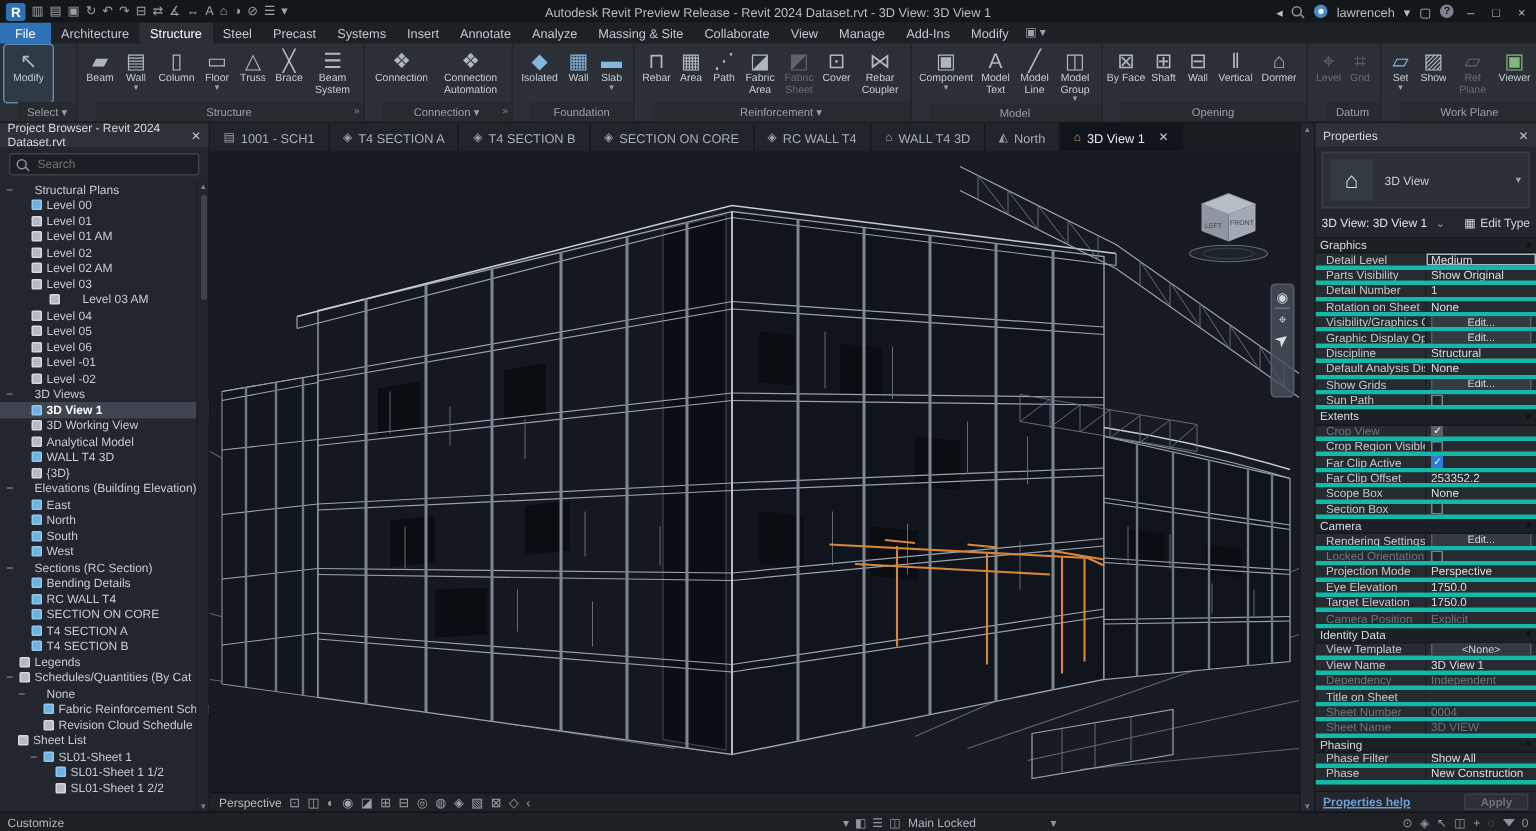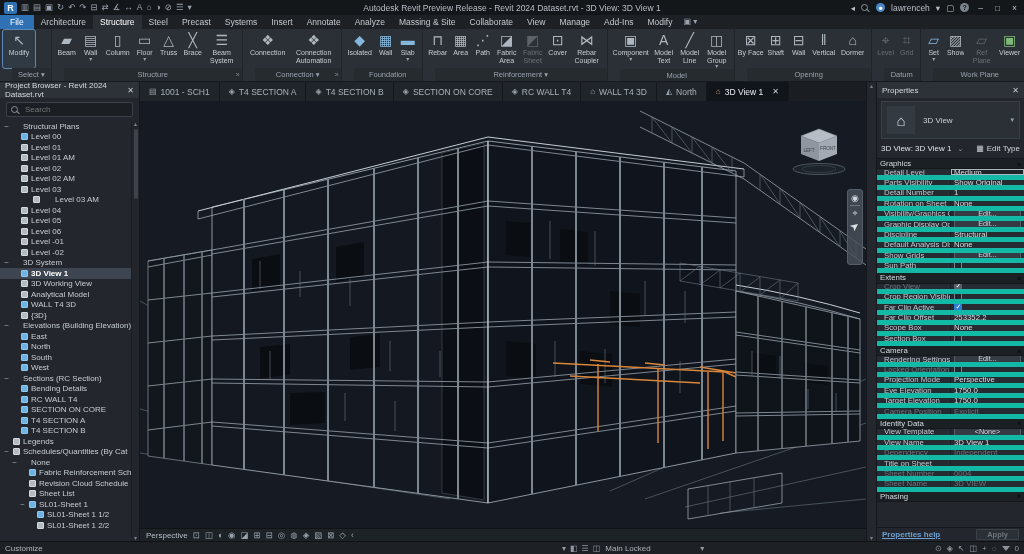--- a/index.html
+++ b/index.html
@@ -98,21 +98,21 @@
   .ptype{height:38px;margin:3px 4px 0;background:#2b3036;border:1px solid #383f47;display:flex;align-items:center;gap:8px;padding:0 5px;flex:none;}
   .ptile{width:28px;height:28px;background:#333a41;display:flex;align-items:center;justify-content:center;font-size:15px;color:#d8dde2;flex:none;}
   .ptype .caret{margin-left:auto;color:#9aa3ad;font-size:7px;}
   .psel{height:15px;margin:2px 4px;display:flex;align-items:center;font-size:8px;color:#dfe3e8;flex:none;}
   .psel .caret{color:#9aa3ad;margin:0 4px 0 6px;font-size:7px;}
   .psel .etype{margin-left:auto;display:flex;gap:3px;align-items:center;color:#cfd5da;}
   .pbody{flex:1;overflow:hidden;border-top:1px solid #14171b;}
   .psec{background:#1b2025;height:10.4px;display:flex;align-items:center;justify-content:space-between;
         padding:0 3px;color:#d6dbe0;border-bottom:1px solid #14171b;font-size:7.8px;}
   .psec .sq{color:#101316;font-size:6px;}
-  .prow{height:10.4px;display:flex;background:#262b31;border-bottom:5px solid #14b8a6;font-size:7.8px;text-decoration:underline;}
+  .prow{height:10.4px;display:flex;background:#262b31;border-bottom:3px solid #14b8a6;font-size:7.8px;}
   .plab{width:74px;padding-left:7px;display:flex;align-items:center;color:#c2c8ce;border-right:1px solid #1d2127;
         overflow:hidden;white-space:nowrap;flex:none;}
   .pvalc{flex:1;display:flex;align-items:center;padding:0 3px;color:#d9dde2;overflow:hidden;white-space:nowrap;}
   .prow.dis .plab,.prow.dis .pvalc{color:#6d747d;}
   .pvalc.selcell{outline:1px solid #aeb6bf;outline-offset:-1px;background:#1f242b;}
   .pbtn{flex:1;text-align:center;background:#343b42;border:1px solid #555d66;border-radius:1px;color:#d2d7dc;
         font-size:7.2px;line-height:7.5px;}
   .cb{width:8px;height:8px;border:1px solid #7b838d;background:#22262c;position:relative;flex:none;}
   .cb.on{background:#2d7dd2;border-color:#2d7dd2;}
   .cb.on::after{content:"✓";color:#fff;font-size:7px;position:absolute;top:-1.5px;left:0.5px;}
@@ -538,21 +538,21 @@
             <span>Level -01</span>
           </div>
             <div class="trow" style="padding-left: 11px;">
             <span class="tw"></span>
             <span class="ticon i-gray"></span>
             <span>Level -02</span>
           </div>
             <div class="trow" style="padding-left: 3px;">
             <span class="tw">−</span>
             <span class="ticon i-none"></span>
-            <span>3D System</span>
+            <span>3D Views</span>
           </div>
             <div class="trow sel bold" style="padding-left: 11px;">
             <span class="tw"></span>
             <span class="ticon i-blue"></span>
             <span>3D View 1</span>
           </div>
             <div class="trow" style="padding-left: 11px;">
             <span class="tw"></span>
             <span class="ticon i-gray"></span>
             <span>3D Working View</span>
@@ -645,21 +645,21 @@
             <div class="trow" style="padding-left: 19px;">
             <span class="tw"></span>
             <span class="ticon i-blue"></span>
             <span>Fabric Reinforcement Schedule</span>
           </div>
             <div class="trow" style="padding-left: 19px;">
             <span class="tw"></span>
             <span class="ticon i-gray"></span>
             <span>Revision Cloud Schedule</span>
           </div>
-            <div class="trow" style="padding-left: 19px; text-align: right;">
+            <div class="trow" style="padding-left: 2px; text-align: right;">
             <span class="tw"></span>
             <span class="ticon i-gray"></span>
             <span>Sheet List</span>
           </div>
             <div class="trow" style="padding-left: 19px;">
             <span class="tw">−</span>
             <span class="ticon i-blue"></span>
             <span>SL01-Sheet 1</span>
           </div>
             <div class="trow" style="padding-left: 27px;">
@@ -1086,20 +1086,37 @@
 
               </div>
             </div>
             </div>
         </div>
           <div>
           <div class="psec">
             <span>Phasing</span>
               <span class="sq">■</span>
           </div>
+          <div>
+
+          <div class="prow">
+              <div class="plab">Phase Filter</div>
+              <div class="pvalc">
+                <span>Show All</span>
+
+              </div>
+            </div>
+              <div class="prow">
+              <div class="plab">Phase</div>
+              <div class="pvalc">
+                <span>New Construction</span>
+
+              </div>
+            </div>
+            </div>
         </div>
         </div>
       <div class="pfoot">
         <span class="phelp">Properties help</span>
         <span class="applybtn">Apply</span>
       </div>
     </div>
   </div>
 
   <div class="statusbar">

